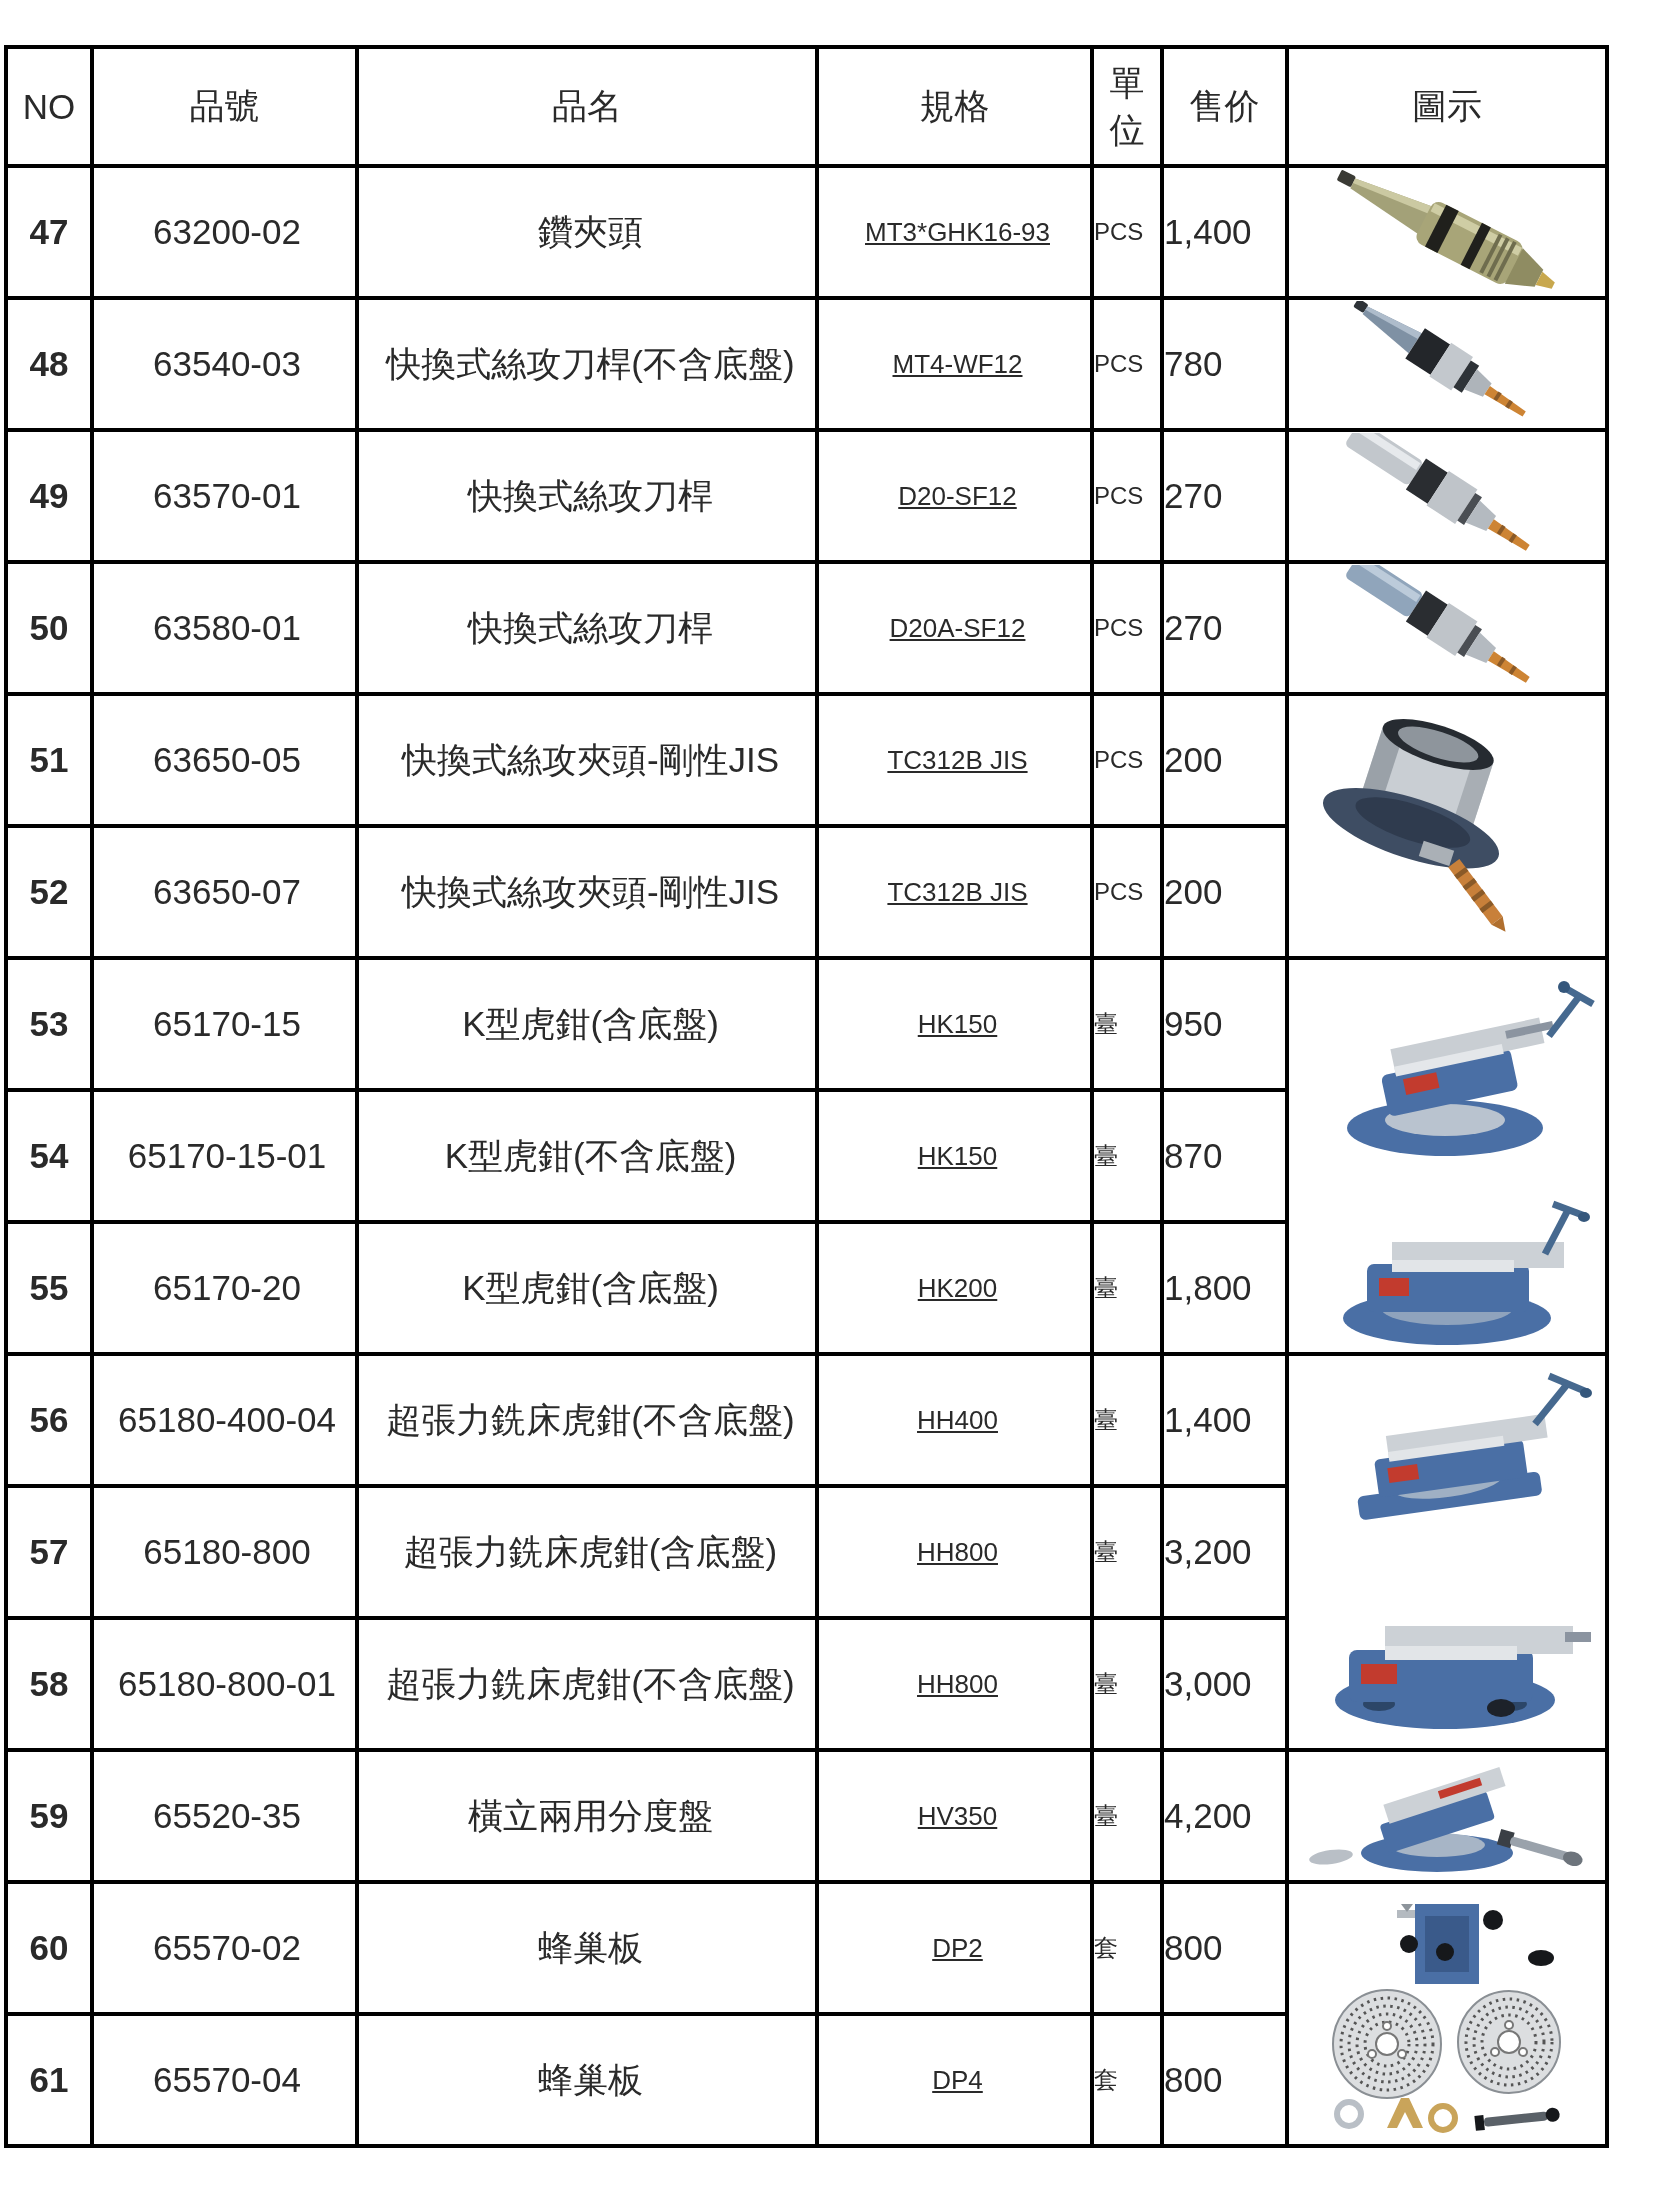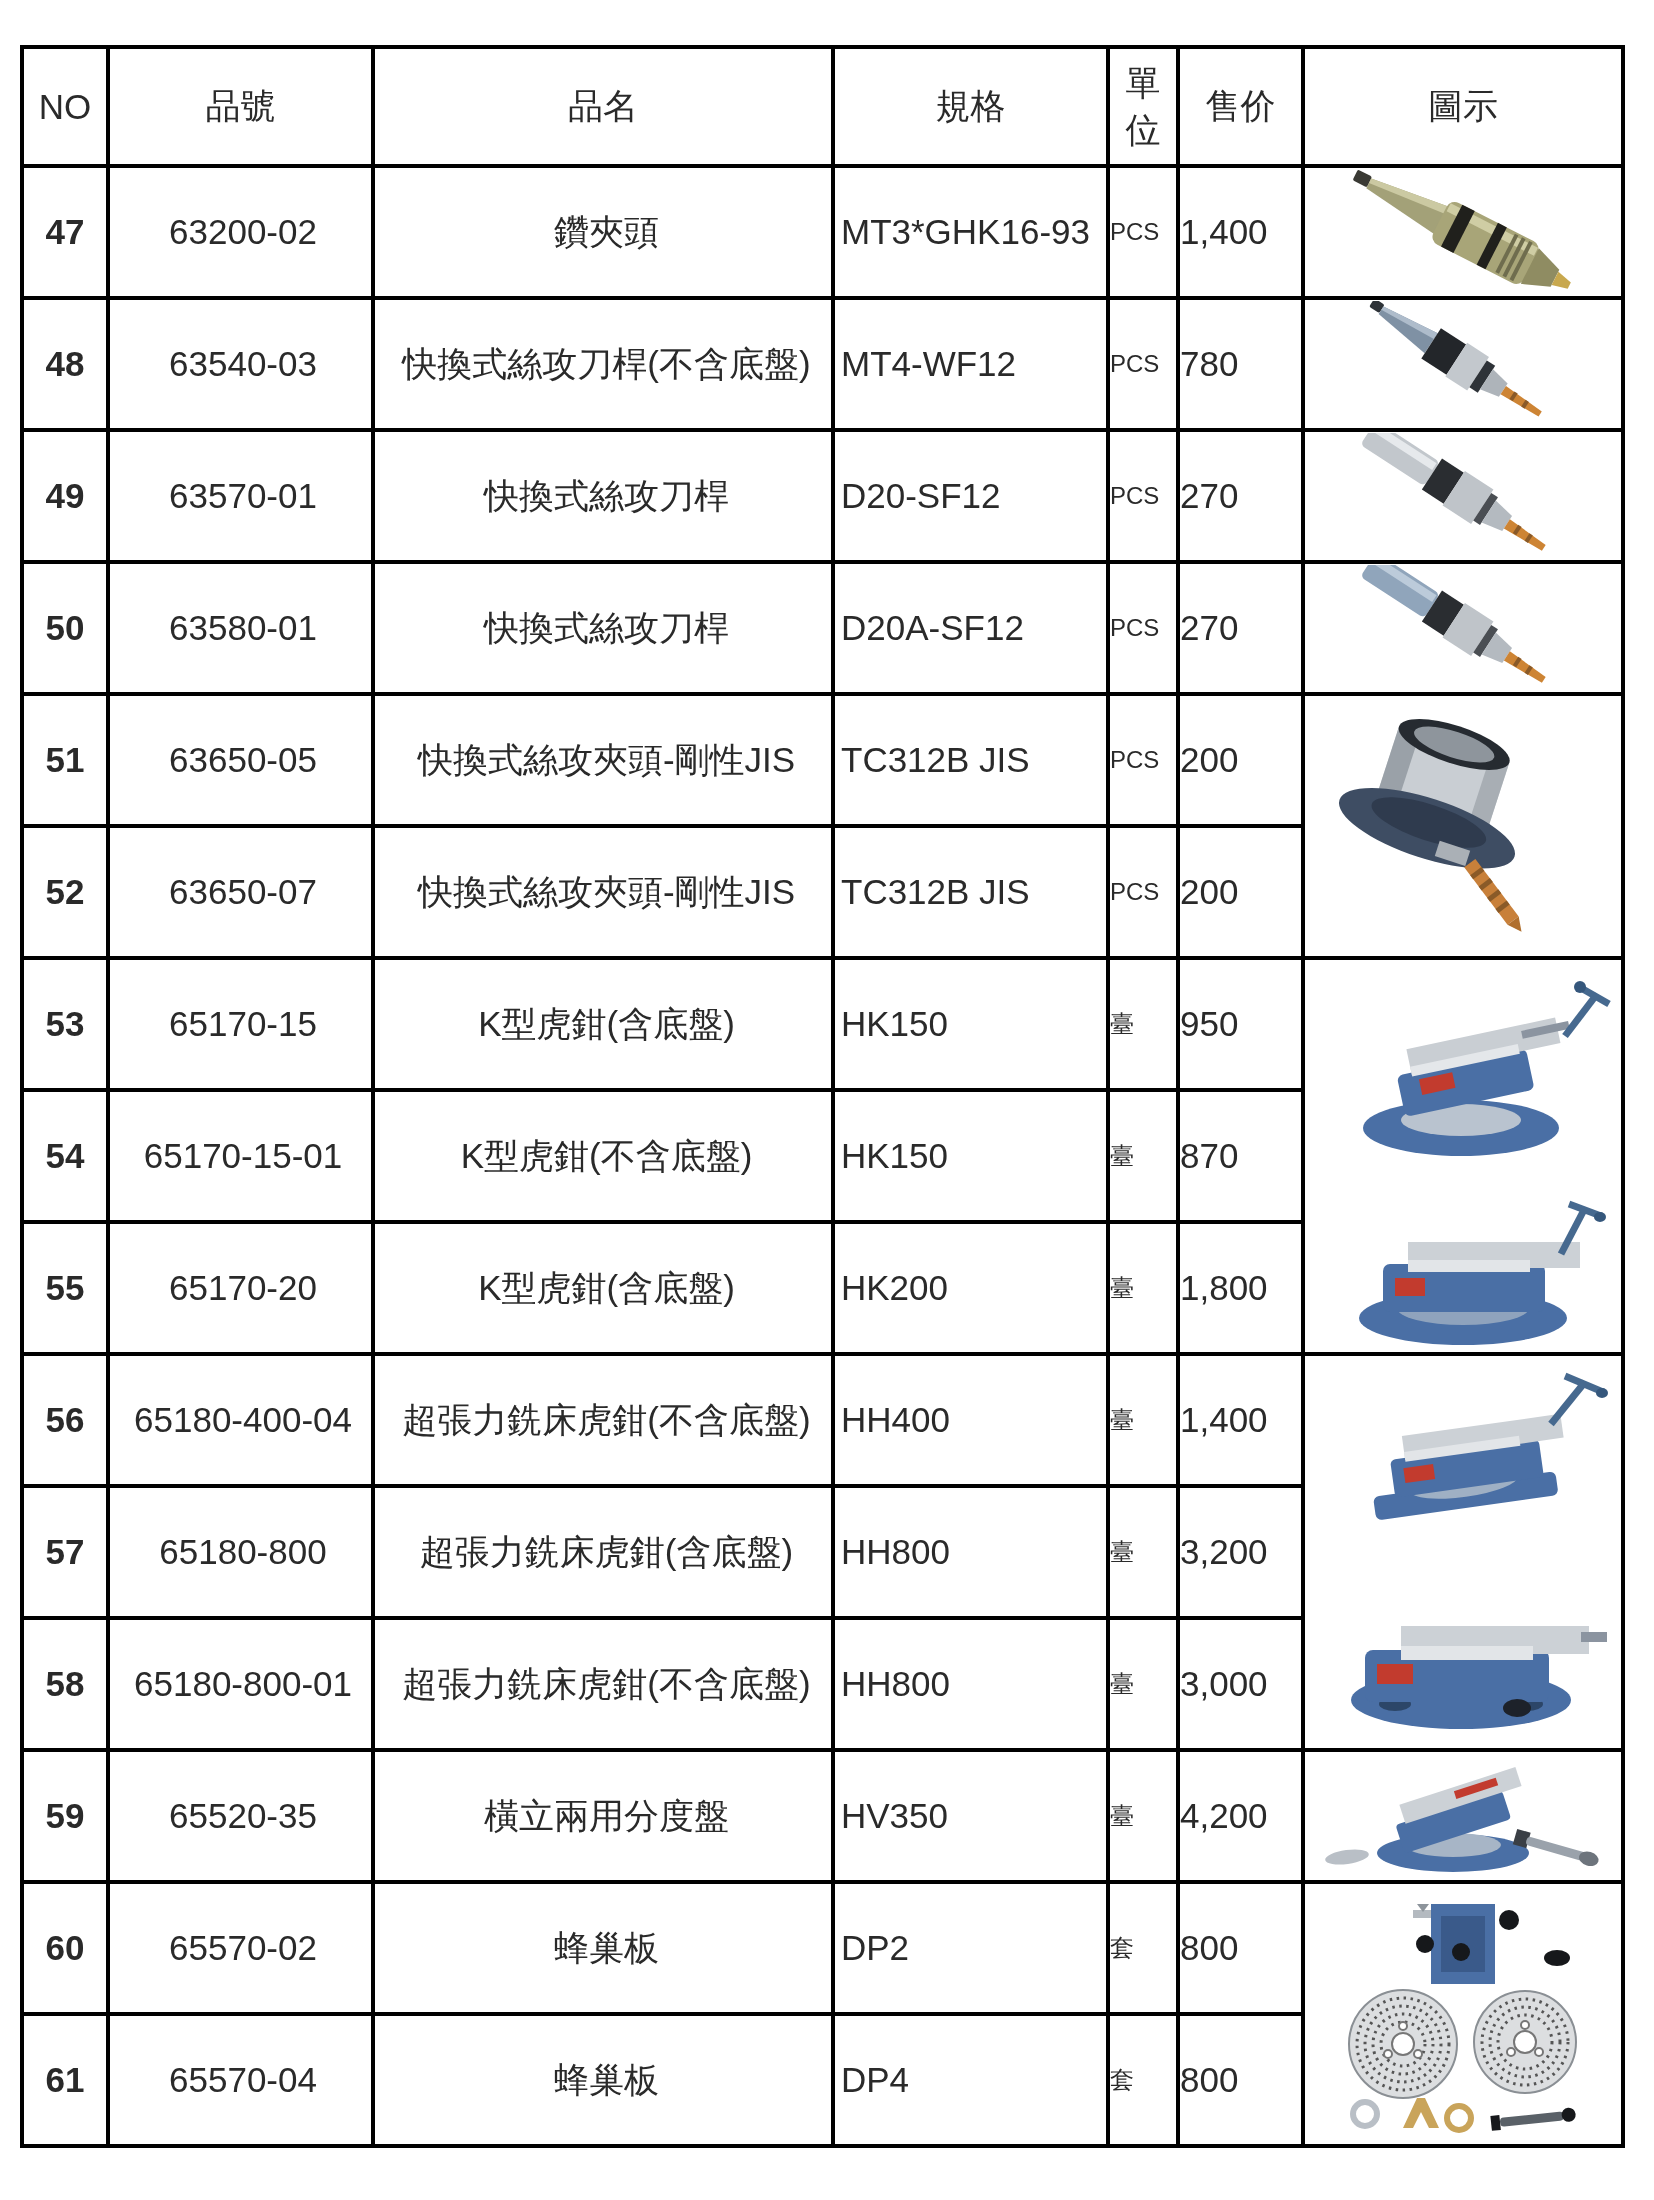--- a/index.html
+++ b/index.html
@@ -2,38 +2,38 @@
 <html><head>
 <meta charset="utf-8">
 <style>
   html,body{margin:0;padding:0;background:#ffffff;}
   body{
     width:1654px;height:2200px;position:relative;
     font-family:"Liberation Sans","DejaVu Sans",sans-serif;
     color:#2a2a2a;
   }
   table.price-table{
-    position:absolute;left:20px;top:45px;
+    position:absolute;left:4px;top:45px;
     border-collapse:collapse;table-layout:fixed;
     width:1601px;
   }
   .price-table th,.price-table td{
     border:4px solid #000;
     overflow:hidden;
     background:#fff;
   }
   .price-table th{
     font-weight:normal;font-size:35px;text-align:center;
     height:115px;padding:0;
   }
   .price-table tbody tr{height:132px;}
   td.c-no{text-align:center;font-size:35px;padding:0;font-weight:bold;}
   td.c-item{text-align:center;font-size:35px;padding:0 0 0 5px;letter-spacing:0;}
   td.c-name{text-align:center;font-size:35px;padding:0 0 0 7px;}
-  td.c-spec{text-align:left;font-size:35px;padding:0 0 0 6px;}
+  td.c-spec{text-align:center;font-size:26px;padding:0 0 0 6px;text-decoration:underline;}
   td.c-unit{text-align:left;font-size:24px;padding:0;}
   td.c-price{text-align:left;font-size:35px;padding:0 14px 0 0;}
   td.c-img{text-align:center;vertical-align:middle;padding:0;}
   td.c-img.top{vertical-align:top;padding-top:10px;}
   .c-img svg{display:block;margin:0 auto;}
 </style>
 </head>
 <body>
 
 <table class="price-table">

